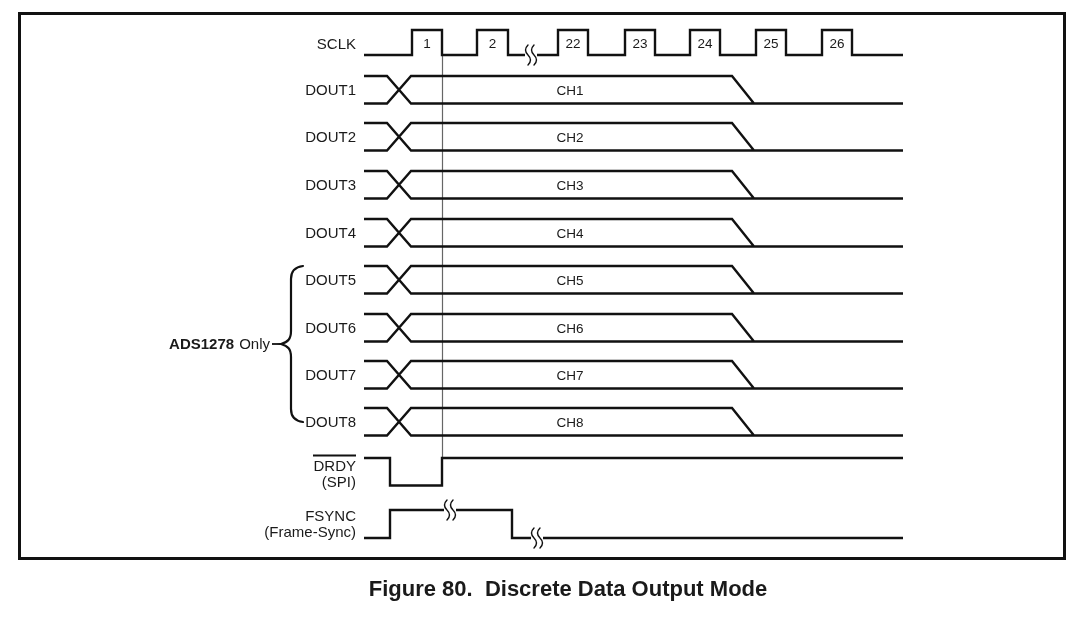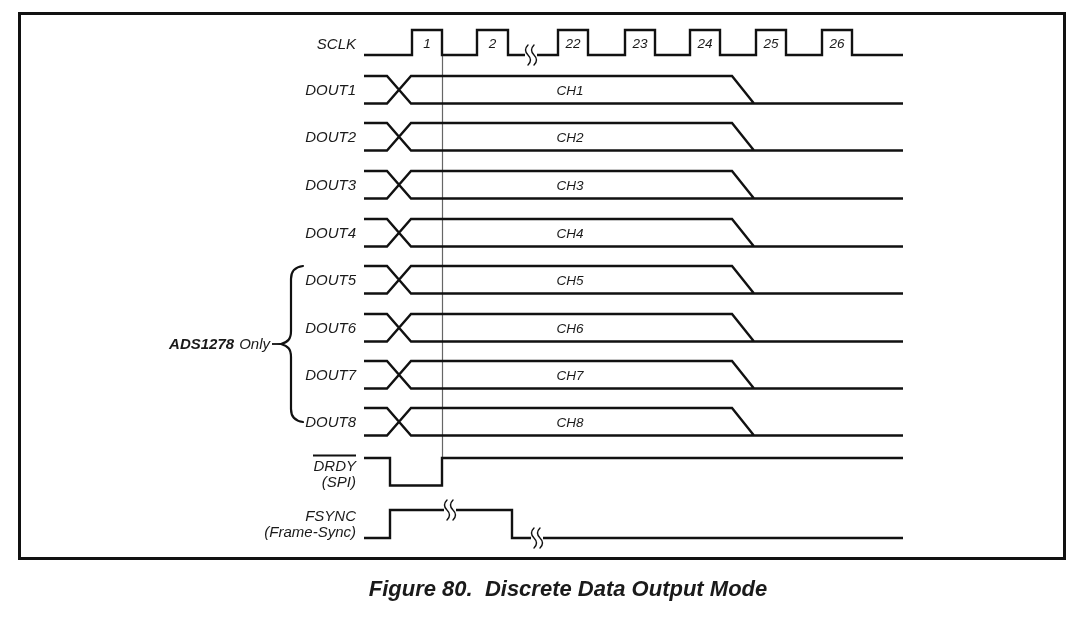--- a/index.html
+++ b/index.html
@@ -2,21 +2,20 @@
 <html><head>
 <meta charset="utf-8">
 <style>
   html, body { margin: 0; padding: 0; background: #ffffff; }
   .page {
     position: relative;
     width: 1087px;
     height: 623px;
     background: #ffffff;
     overflow: hidden;
-    font-style: italic;
   }
   svg { display: block; }
   svg text {
     font-family: "Liberation Sans", sans-serif;
     fill: #1a1a1a;
   }
   .wave   { fill: none; stroke: #111111; stroke-width: 2.4; stroke-linejoin: miter; }
   .thin   { fill: none; stroke: #666666; stroke-width: 1.2; }
   .brace  { fill: none; stroke: #111111; stroke-width: 2.2; stroke-linecap: round; }
   .squig  { fill: none; stroke: #111111; stroke-width: 1.4; stroke-linecap: round; }

